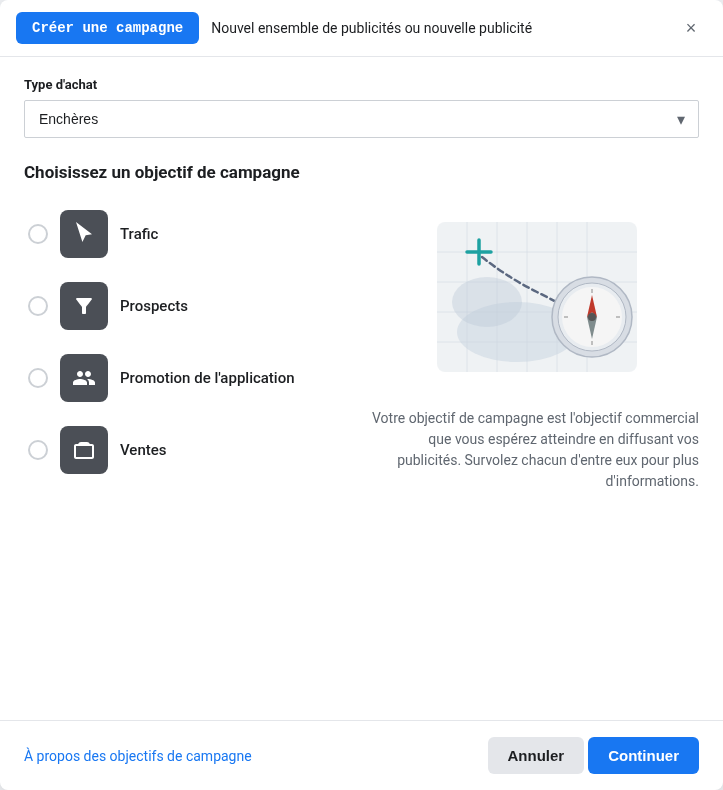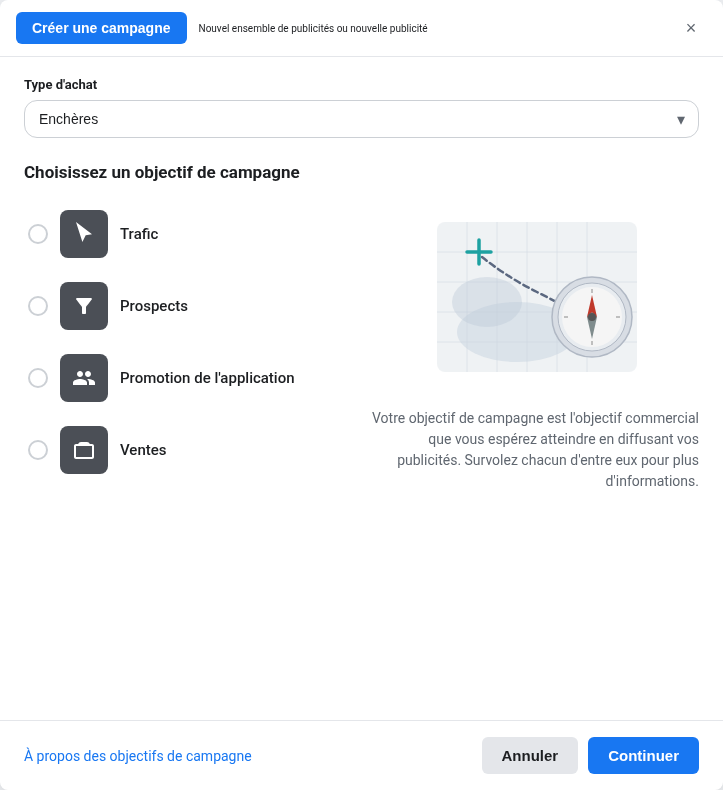--- a/index.html
+++ b/index.html
@@ -30,24 +30,25 @@
     .tab-active {
       background: #1877f2;
       color: #fff;
       border: none;
       border-radius: 6px;
       padding: 8px 16px;
       font-size: 14px;
       font-weight: 600;
       cursor: pointer;
       white-space: nowrap;
+      font-family: Liberation Mono, monospace;
     }
     .header-title {
       flex: 1;
-      font-size: 10px;
+      font-size: 14px;
       color: #1c1e21;
     }
     .close-btn {
       background: none;
       border: none;
       cursor: pointer;
       color: #606770;
       font-size: 18px;
       width: 32px;
       height: 32px;
@@ -68,21 +69,21 @@
       margin-bottom: 8px;
     }
     .select-wrapper {
       position: relative;
       margin-bottom: 24px;
     }
     .select-field {
       width: 100%;
       padding: 10px 14px;
       border: 1px solid #ccd0d5;
-      border-radius: 13px;
+      border-radius: 2px;
       font-size: 14px;
       color: #1c1e21;
       background: #fff;
       appearance: none;
       cursor: pointer;
     }
     .select-chevron {
       position: absolute;
       right: 14px;
       top: 50%;
@@ -167,21 +168,21 @@
       border-top: 1px solid #e4e6ea;
     }
     .footer-link {
       color: #1877f2;
       font-size: 14px;
       text-decoration: none;
       cursor: pointer;
     }
     .footer-buttons {
       display: flex;
-      gap: 10px;
+      gap: 4px;
       margin-left: 44px;
     }
     .btn-cancel {
       background: #e4e6ea;
       color: #1c1e21;
       border: none;
       border-radius: 6px;
       padding: 10px 20px;
       font-size: 15px;
       font-weight: 600;

